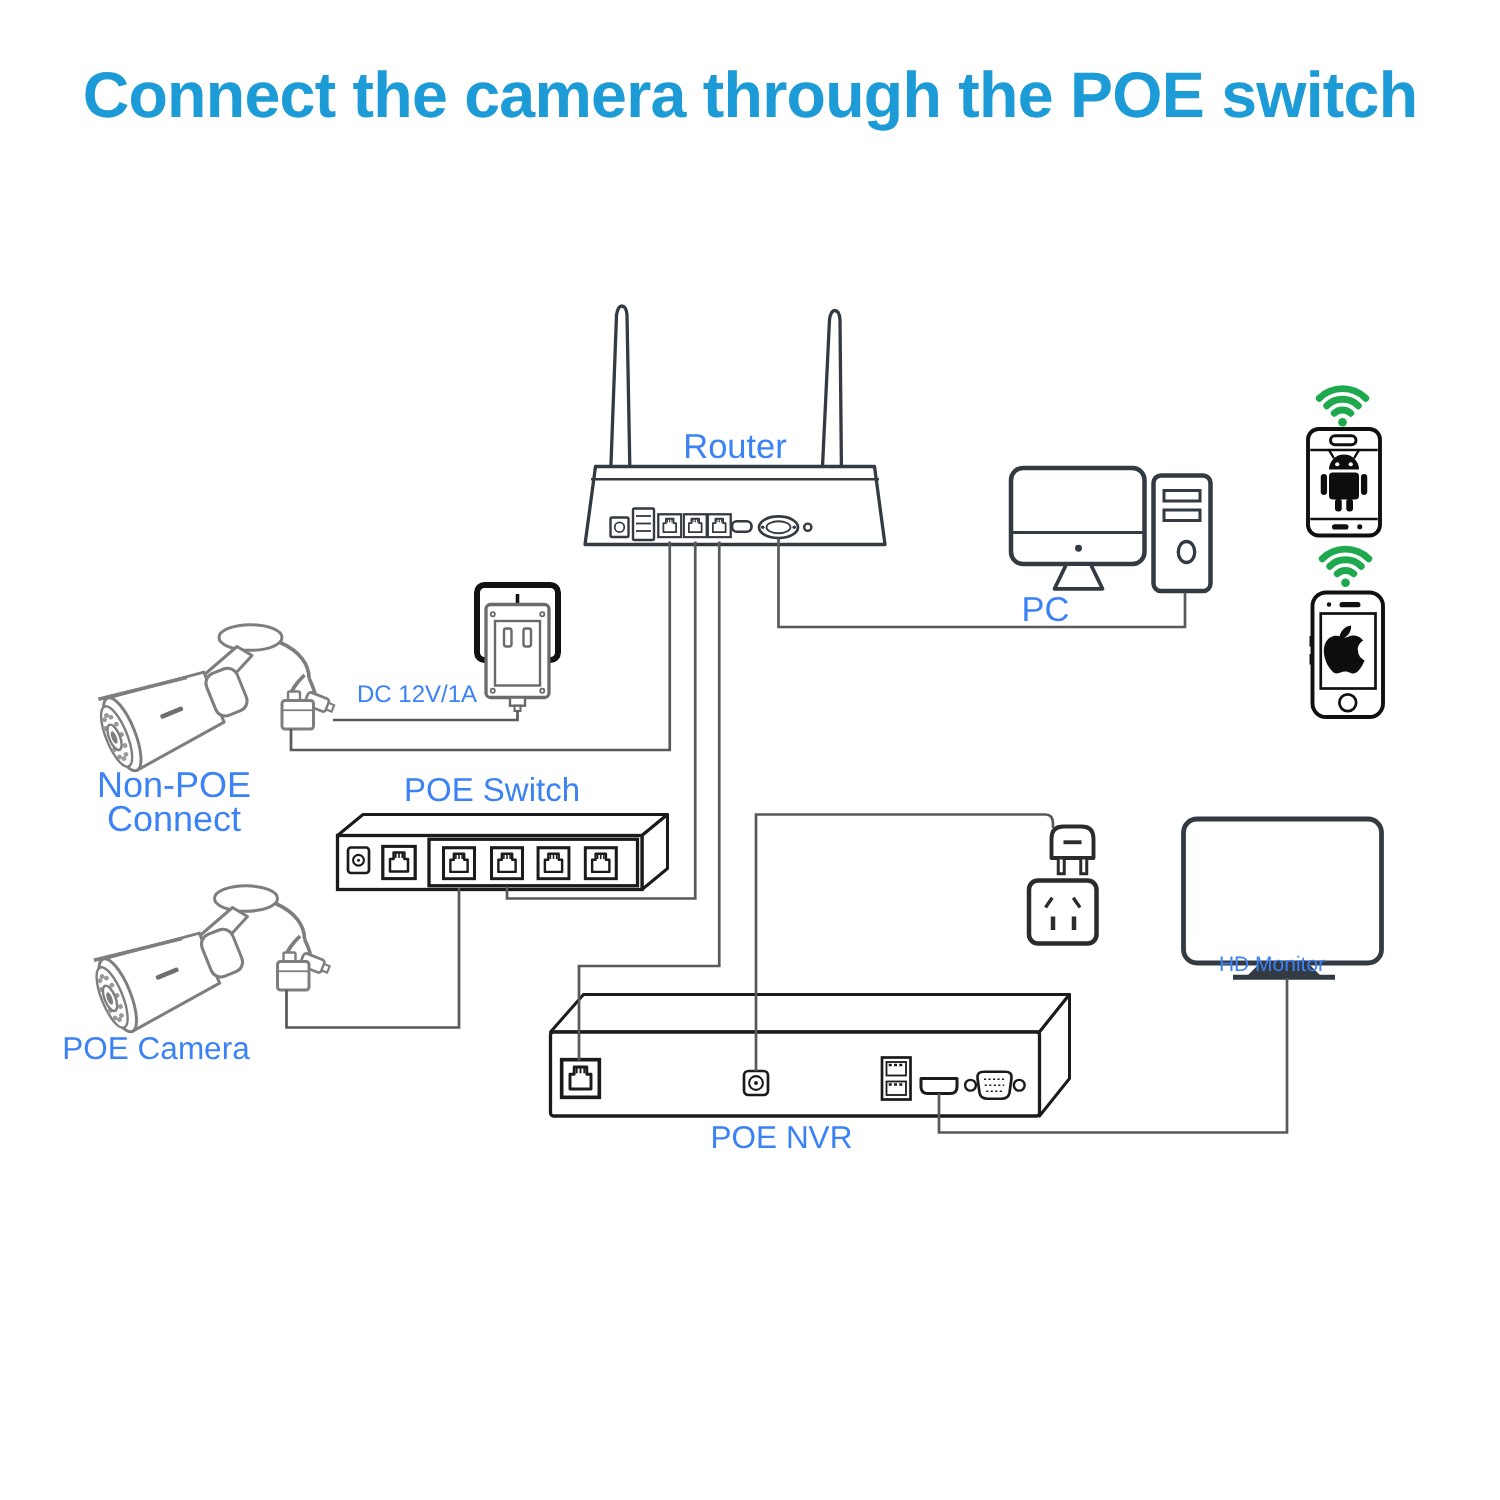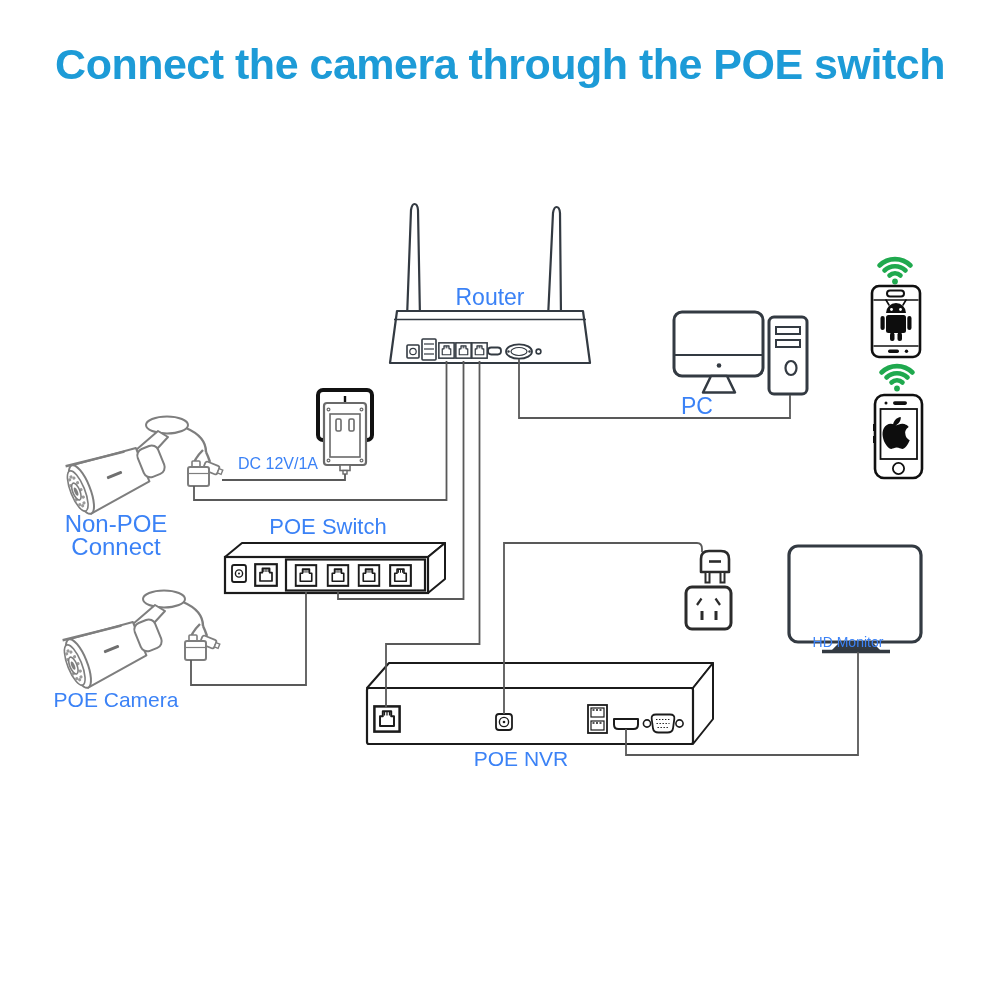--- a/index.html
+++ b/index.html
@@ -15,21 +15,21 @@
   }
   .lbl{
     position:absolute;color:#3b82f6;white-space:nowrap;text-align:center;
     transform:translateX(-50%);font-weight:400;
   }
   .lbl-router{left:490px;top:284px;font-size:23px;}
   .lbl-pc{left:697px;top:393px;font-size:23px;}
   .lbl-dc{left:278px;top:455px;font-size:16px;}
   .lbl-nonpoe{left:116px;top:513px;font-size:24px;line-height:22.5px;}
   .lbl-switch{left:328px;top:514px;font-size:22px;}
-  .lbl-poecam{left:116px;top:688px;font-size:21px;}
+  .lbl-poecam{left:104px;top:688px;font-size:21px;}
   .lbl-nvr{left:521px;top:747px;font-size:21px;}
   .lbl-hdmon{left:848px;top:586px;font-size:14px;margin-top:48px;}
 </style>
 </head>
 <body>
 
 <div class="stage">
 
 <svg class="diagram-svg" viewBox="0 0 1000 1000">
   <defs>

